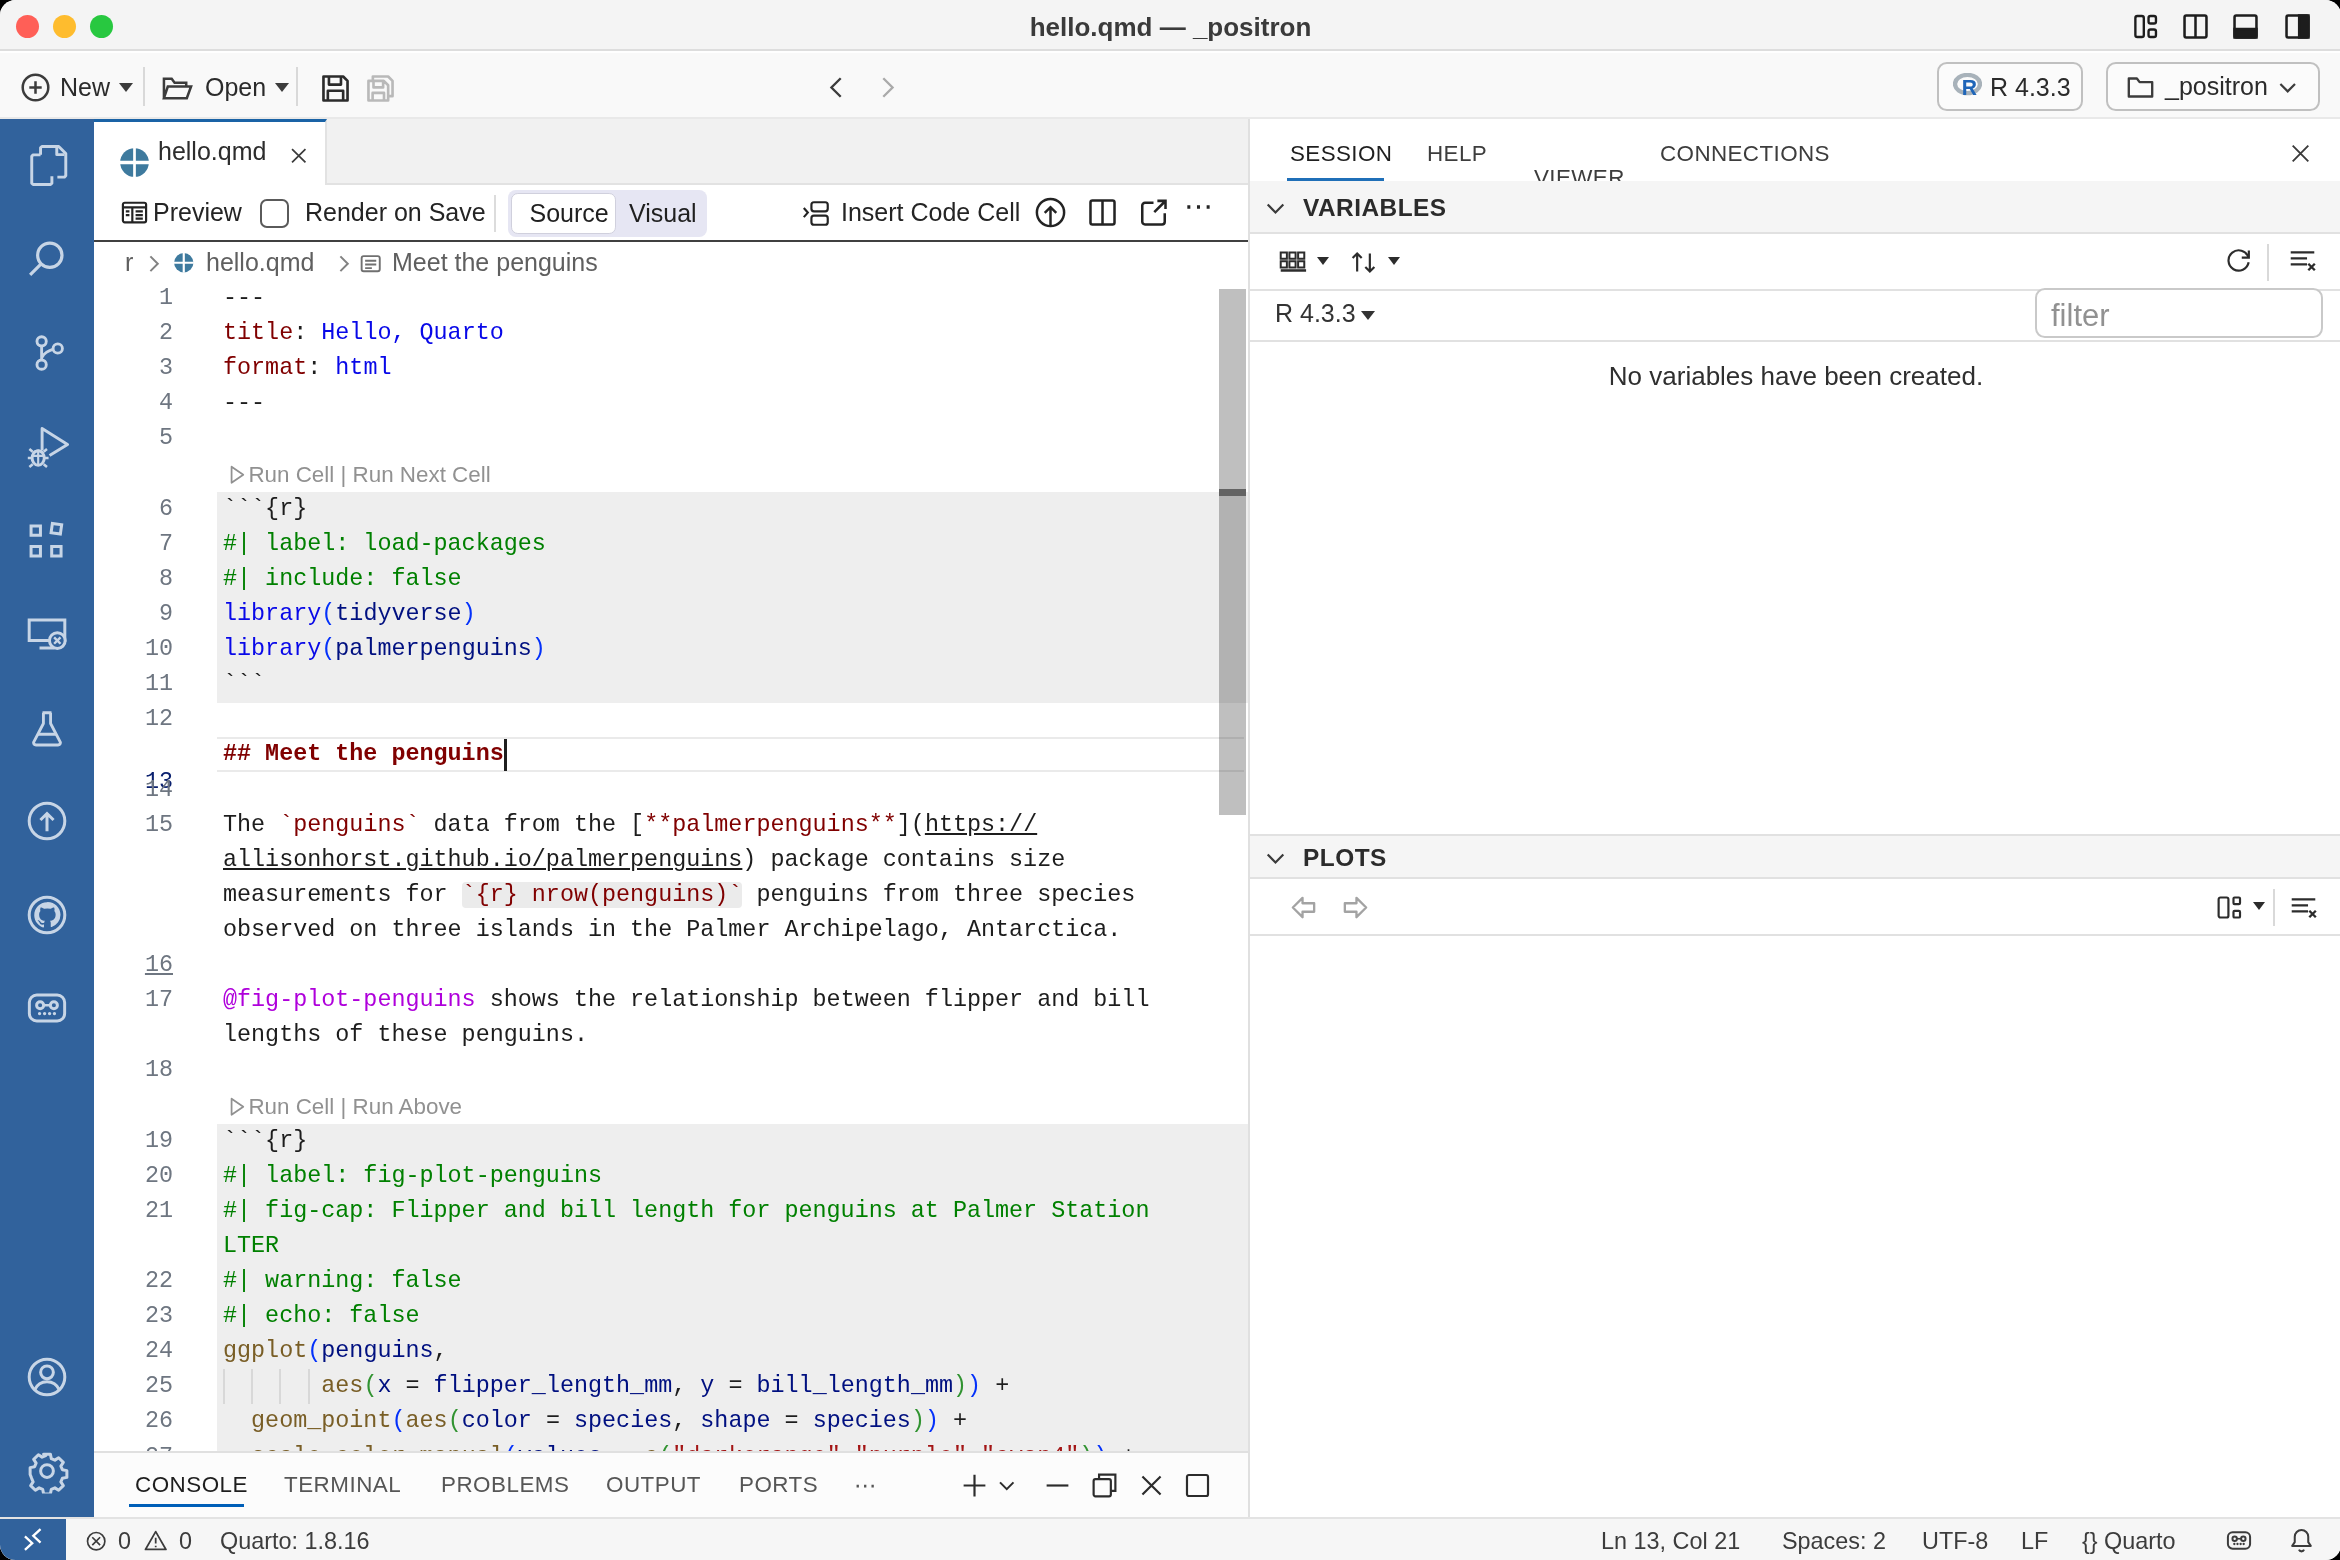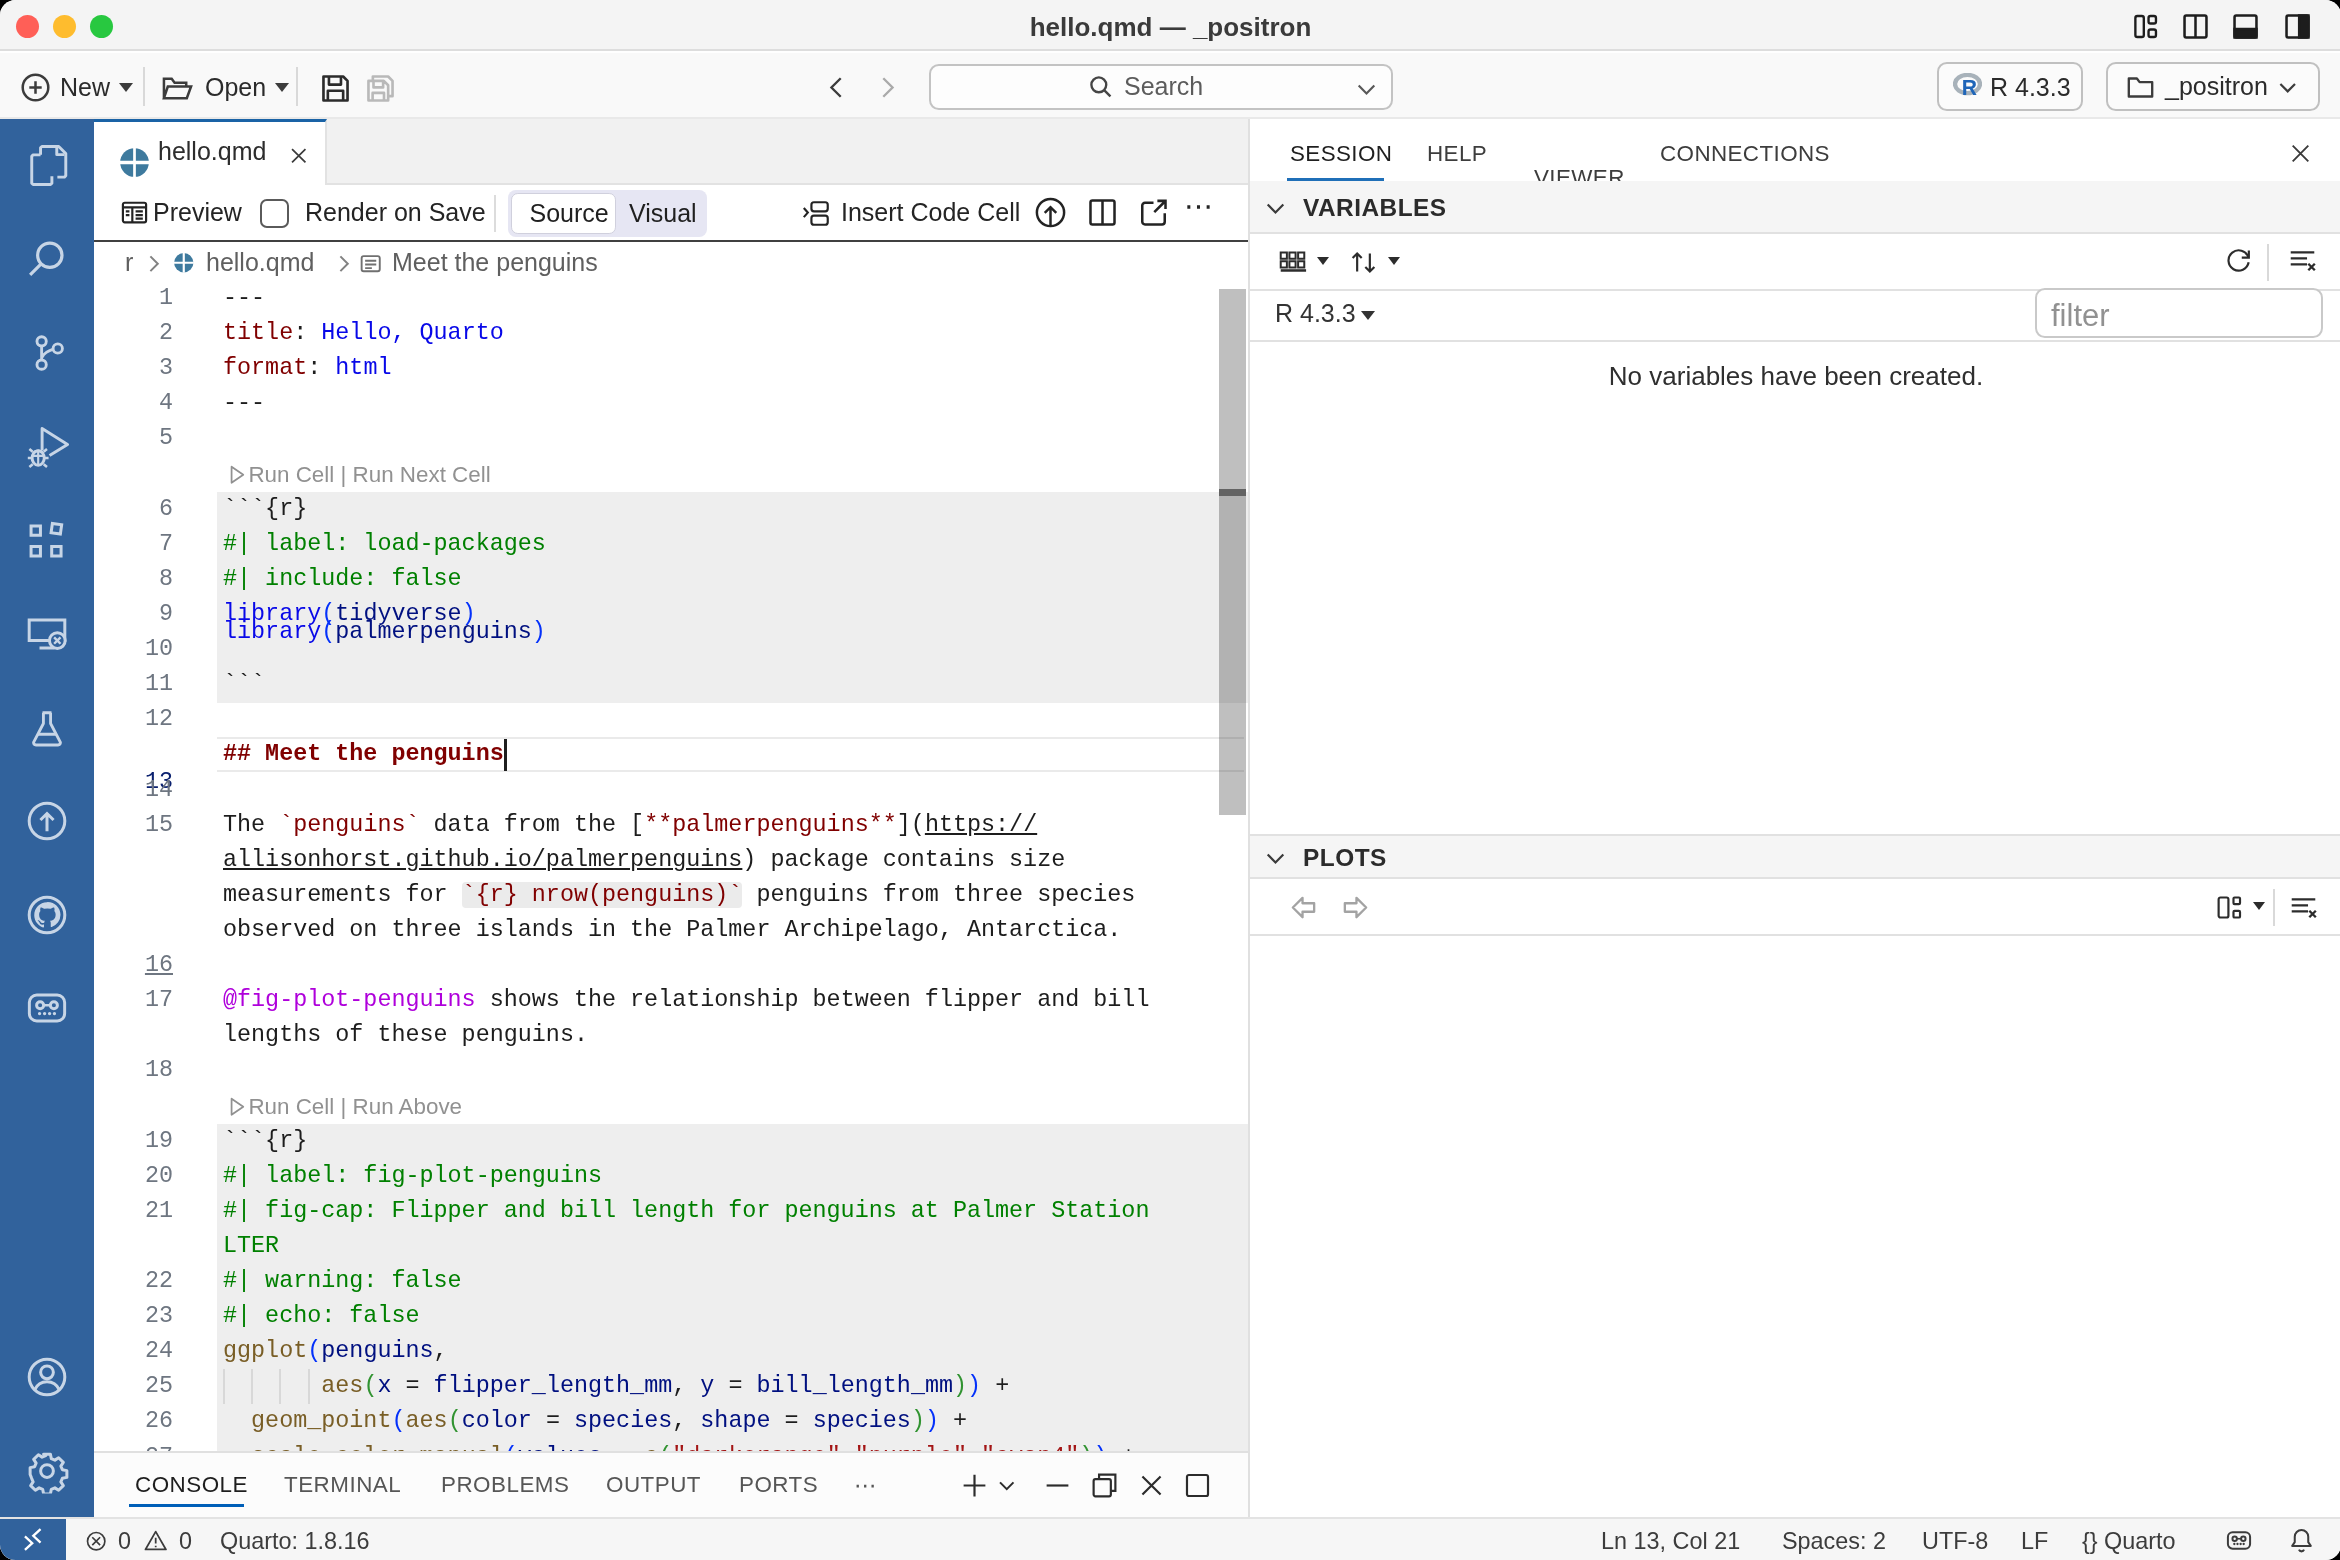--- a/index.html
+++ b/index.html
@@ -102,30 +102,20 @@
     <svg class="svgi" style="left:363px;top:17.6px;" width="35" height="35" viewBox="0 0 16 16" fill="none" stroke="#b9b9b9" stroke-width="1.2">
         <path d="M4.5 4.5v-2h7l2 2v7h-2" stroke-linejoin="round"></path>
         <path d="M2.5 4.5h7l2 2v7h-9zM4.8 4.7v2.8h4.4V4.7M4.4 13.3V10h5.2v3.3" stroke-linejoin="round"></path>
       </svg>
     <svg class="svgi" style="left:823px;top:20.5px;" width="27" height="27" viewBox="0 0 16 16" fill="none" stroke="#3c3c3c" stroke-width="1.4">
         <path d="M10.5 2.5L5 8l5.5 5.5"></path>
       </svg>
     <svg class="svgi" style="left:874px;top:20.5px;" width="27" height="27" viewBox="0 0 16 16" fill="none" stroke="#aaaaaa" stroke-width="1.4">
         <path d="M5.5 2.5L11 8l-5.5 5.5"></path>
       </svg>
-    <div id="searchbox">
-      <svg class="svgi" style="left:156px;top:7.8px;" width="27" height="27" viewBox="0 0 16 16" fill="none" stroke="#454545" stroke-width="1.4">
-          <circle cx="7" cy="7" r="4.4"></circle>
-          <path d="M10.3 10.3l3.6 3.6"></path>
-        </svg>
-      <div class="abs" style="left:193px;top:5.9px;font-size:25px;color:#5c5c5c;">Search</div>
-      <svg class="svgi" style="left:423px;top:11.7px;" width="25" height="25" viewBox="0 0 16 16" fill="none" stroke="#585858" stroke-width="1.4">
-          <path d="M3 5.5L8 10.5L13 5.5"></path>
-        </svg>
-    </div>
     <div class="btn" style="left:1937px;width:146px;">
       <svg class="svgi" style="left:13.7px;top:8.8px;" width="29" height="25" viewBox="0 0 30 26">
           <ellipse cx="15" cy="11.5" rx="13" ry="9.5" fill="none" stroke="#a8b2ba" stroke-width="4.5"></ellipse>
           <text x="9" y="23" font-family="Liberation Sans" font-size="22" font-weight="700" fill="#1f65b8">R</text>
         </svg>
       <div class="abs" style="left:51px;top:8.8px;font-size:25px;color:#2b2b2b;">R 4.3.3</div>
     </div>
     <div class="btn" style="left:2106px;width:214px;">
       <svg class="svgi" style="left:17.6px;top:9.8px;" width="29" height="27" viewBox="0 0 16 15" fill="none" stroke="#3c3c3c" stroke-width="1.3">
           <path d="M1.5 12.5v-10h4.5l1.5 2h7v8z" stroke-linejoin="round"></path>
@@ -300,21 +290,21 @@
       <div class="crow" style="top:35px;"><span class="k">title</span>: <span class="v">Hello, Quarto</span></div>
       <div class="crow" style="top:70px;"><span class="k">format</span>: <span class="v">html</span></div>
       <div class="crow" style="top:105px;">---</div>
       <div class="crow lens" style="top:176px;left:131px;"><svg style="display:inline-block;vertical-align:-3.9px;" width="23.4" height="23.4" viewBox="0 0 16 16" fill="none" stroke="#919191" stroke-width="1.2">
             <path d="M4.5 2.5l8 5.5-8 5.5z" stroke-linejoin="round"></path>
           </svg>Run Cell | Run Next Cell</div>
       <div class="crow" style="top:211px;">```{r}</div>
       <div class="crow com" style="top:246px;">#| label: load-packages</div>
       <div class="crow com" style="top:281px;">#| include: false</div>
       <div class="crow" style="top:316px;"><span class="v">library</span><span class="p1">(</span><span class="vr">tidyverse</span><span class="p1">)</span></div>
-      <div class="crow" style="top:334px;"><span class="v">library</span><span class="p1">(</span><span class="vr">palmerpenguins</span><span class="p1">)</span></div>
+      <div class="crow" style="top:351px;"><span class="v">library</span><span class="p1">(</span><span class="vr">palmerpenguins</span><span class="p1">)</span></div>
       <div class="crow" style="top:386px;">```</div>
       <div class="crow" style="top:456px;font-weight:700;"><span class="mdb">## Meet the penguins</span></div>
       <div class="abs" style="left:410px;top:458px;width:2.9px;height:32px;background:#1f1f1f;"></div>
       <div class="crow" style="top:527px;">The <span class="mdb">`penguins`</span> data from the [<span class="mdb">**palmerpenguins**</span>](<span class="und">https://</span></div>
       <div class="crow" style="top:562px;"><span class="und">allisonhorst.github.io/palmerpenguins</span>) package contains size</div>
       <div class="crow" style="top:597px;">measurements for <span class="icode">`{r} nrow(penguins)`</span> penguins from three species</div>
       <div class="crow" style="top:632px;">observed on three islands in the Palmer Archipelago, Antarctica.</div>
       <div class="crow" style="top:702px;"><span class="mag">@fig-plot-penguins</span> shows the relationship between flipper and bill</div>
       <div class="crow" style="top:737px;">lengths of these penguins.</div>
       <div class="crow lens" style="top:808px;left:131px;"><svg style="display:inline-block;vertical-align:-3.9px;" width="23.4" height="23.4" viewBox="0 0 16 16" fill="none" stroke="#919191" stroke-width="1.2">

